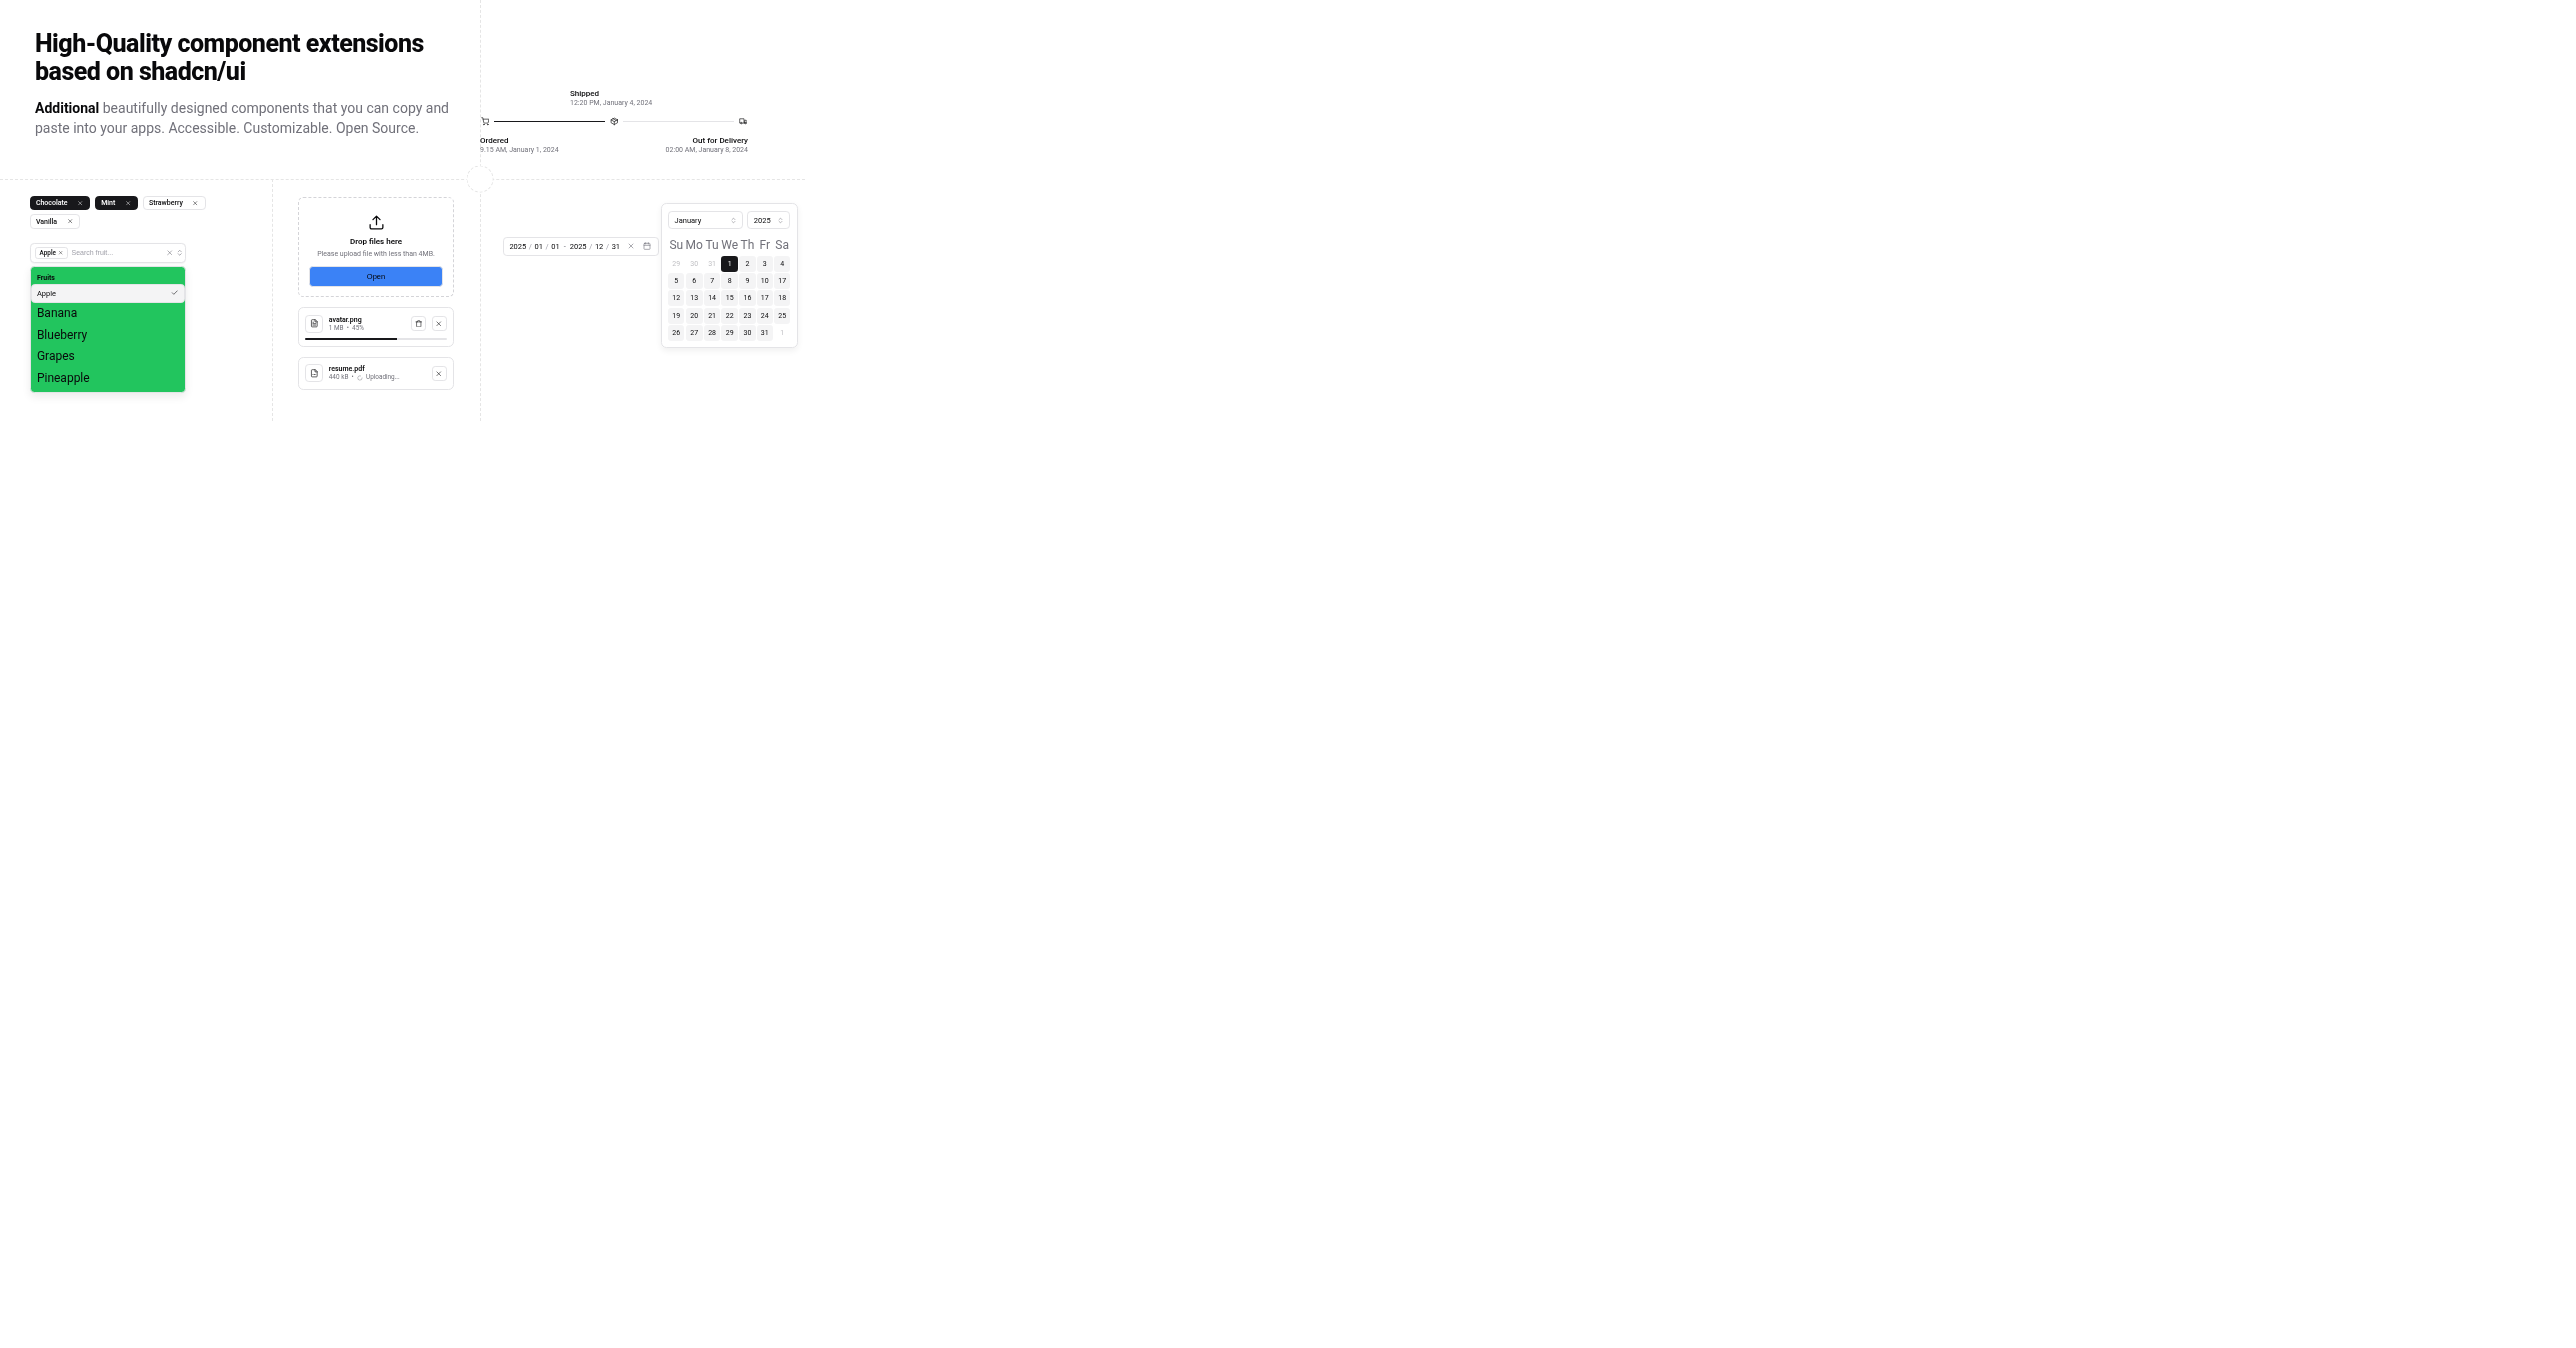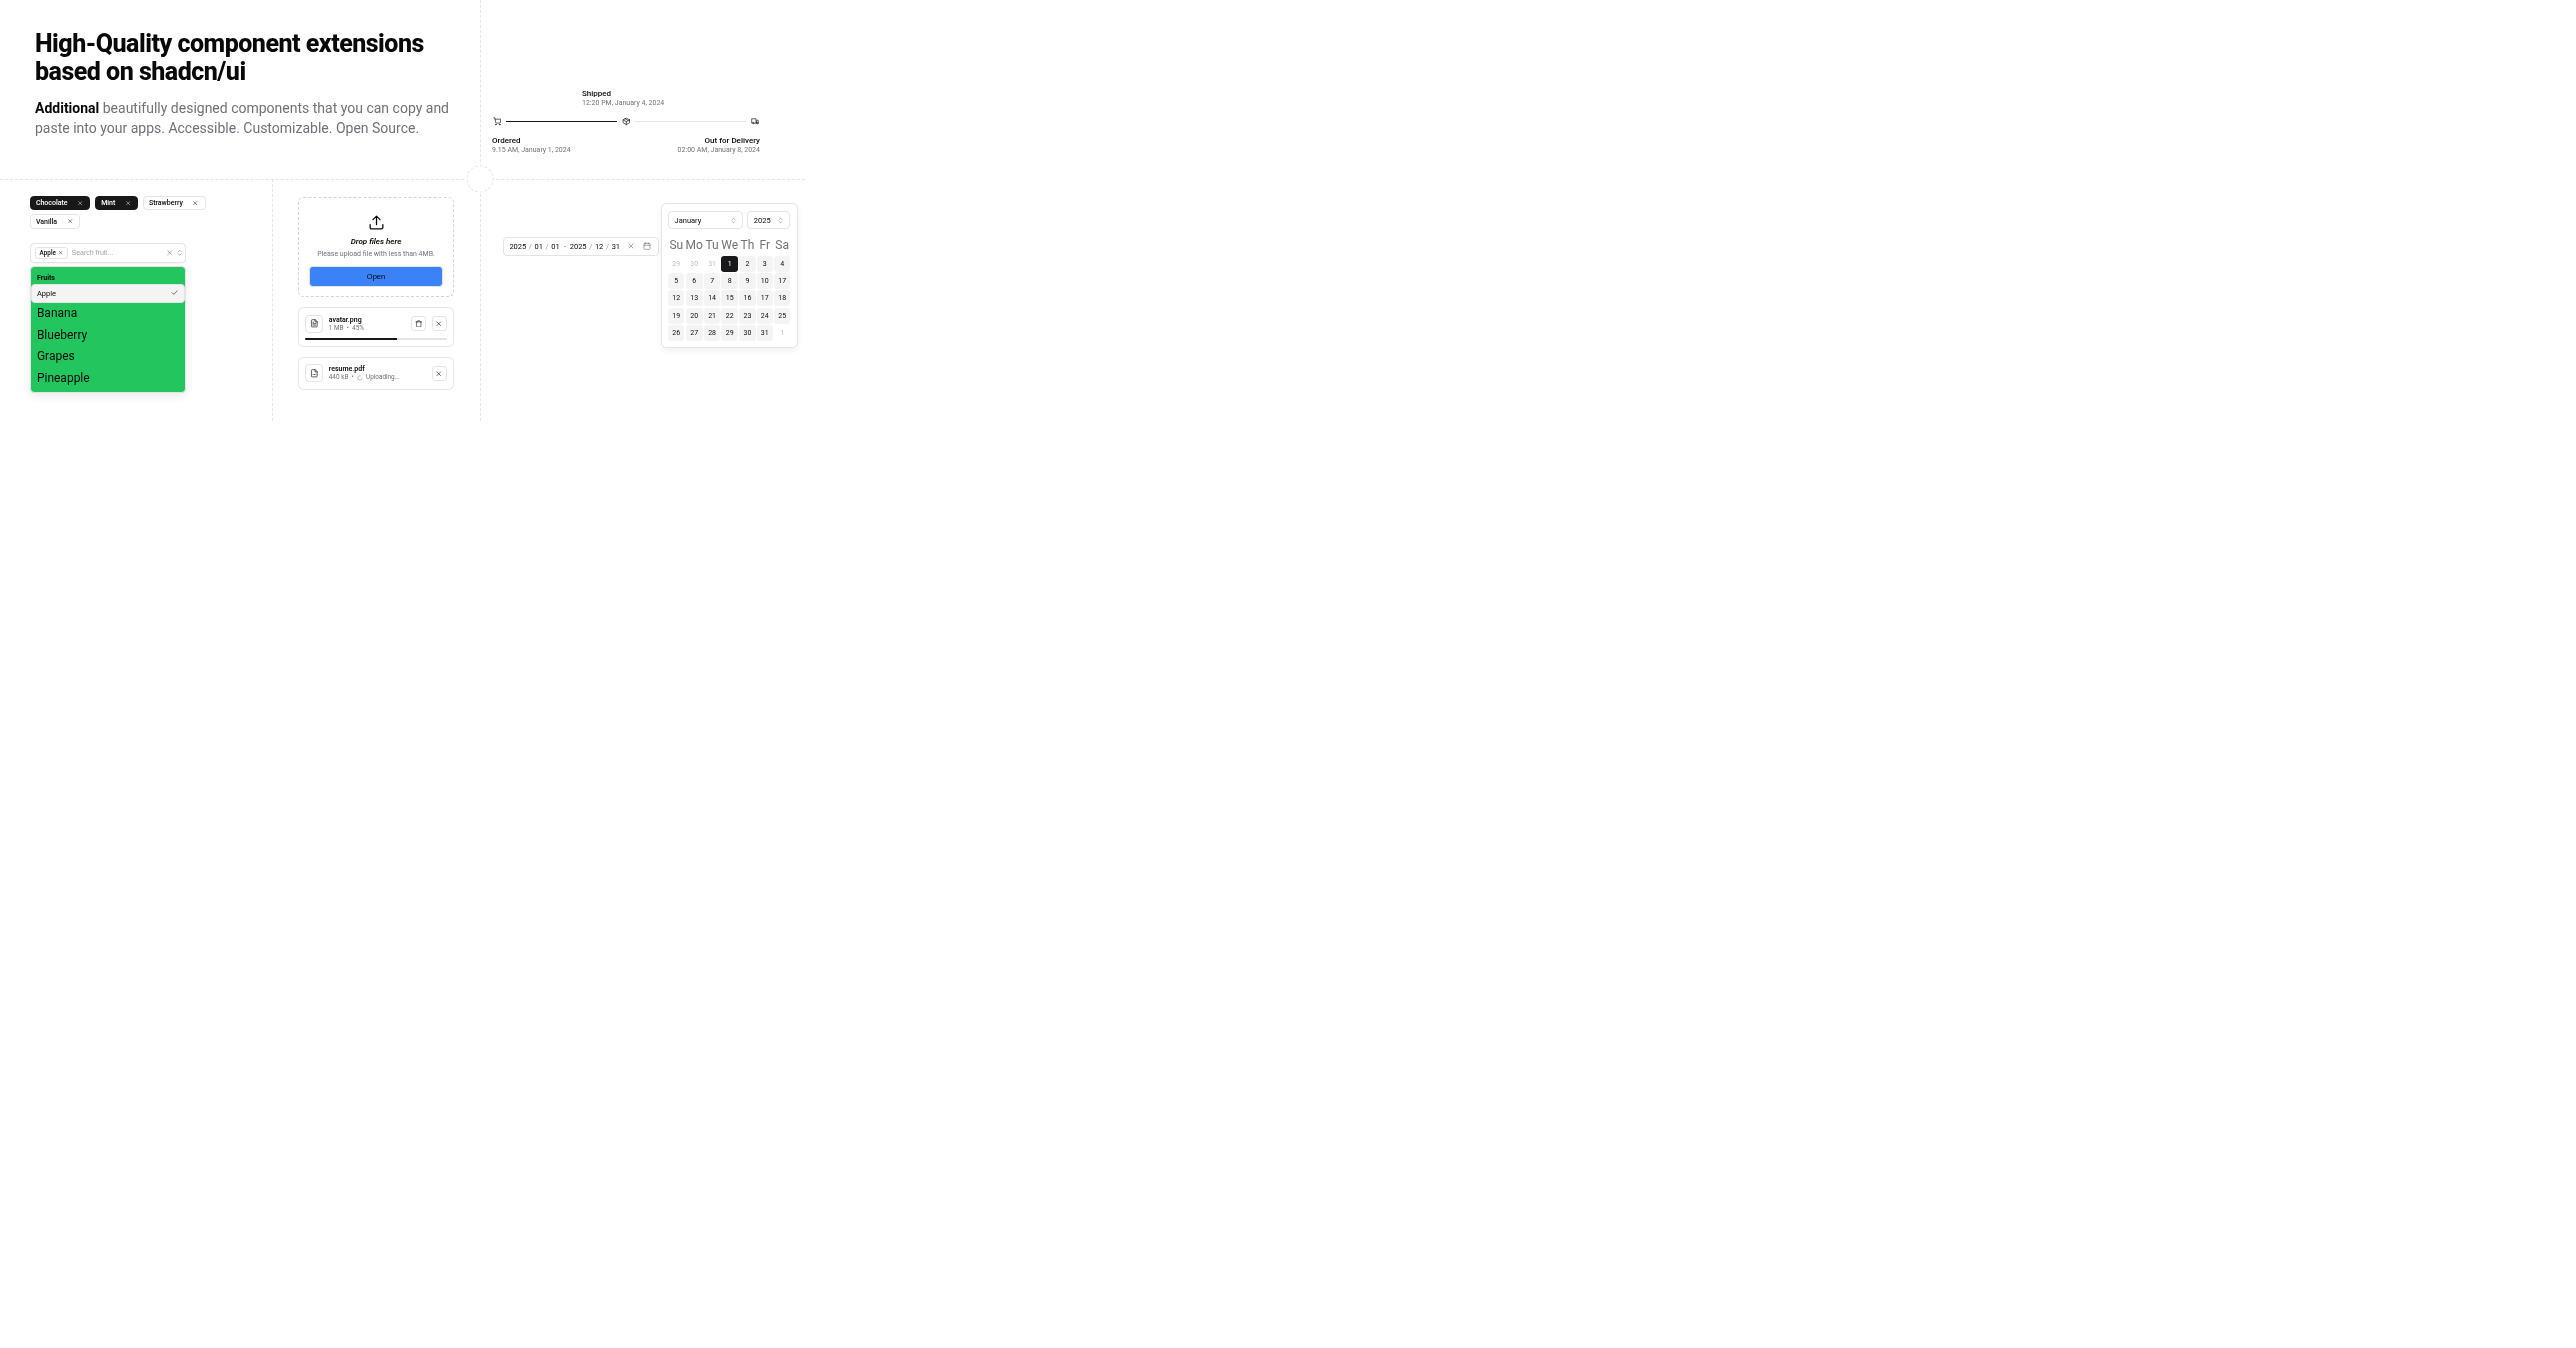--- a/index.html
+++ b/index.html
@@ -39,39 +39,39 @@
 .dropdown { margin-top: 3.2px; width: 156px; border: 0.5px solid #e4e4e7; border-radius: 4.3px; background: #22c55e; box-shadow: 0 3.2px 8.6px rgba(0,0,0,0.08); padding: 2.1px 0 3.2px; }
 .dd-header { font-size: 7px; font-weight: 700; padding: 4.3px 6.4px 2.1px; }
 .dd-item { display: flex; align-items: flex-start; justify-content: space-between; padding: 3.8px 6.4px; font-size: 12px; cursor: pointer; }
 .dd-item.sel { background: #f4f4f5; }
 .dd-item .check { width: 7.5px; height: 7.5px; }
 
 
 .drop-zone { position: absolute; left: 298px; top: 197px; width: 156px; }
 .dz { border: 0.8px dashed #d4d4d8; border-radius: 5.4px; padding: 16px 9.7px 9.7px; text-align: center; }
 .dz .upicon { width: 17px; height: 17px; margin: 0 auto 6.4px; }
-.dz h3 { font-size: 8px; font-weight: 600; margin-bottom: 3.2px; font-style: italic; }
+.dz h3 { font-size: 8px; font-weight: 600; margin-bottom: 3.2px; }
 .dz p { font-size: 7px; color: #71717a; margin-bottom: 8.6px; }
 .dz button { width: 100%; padding: 4.8px; border: 0.5px solid #e4e4e7; border-radius: 3.8px; background: #3b82f6; font-size: 7.5px; font-weight: 500; cursor: pointer; }
 
 .filecard { margin-top: 9.7px; border: 0.5px solid #e4e4e7; border-radius: 5.4px; padding: 6.4px; }
 .fc-row { display: flex; align-items: center; gap: 5.4px; }
 .fc-icon { width: 18px; height: 18px; border: 0.5px solid #e4e4e7; border-radius: 3.8px; display: flex; align-items: center; justify-content: center; }
 .fc-icon svg { width: 8.6px; height: 8.6px; }
 .fc-body { flex: 1; }
 .fc-name { font-size: 7px; font-weight: 600; }
 .fc-meta { font-size: 6.4px; color: #71717a; display: flex; align-items: center; gap: 3.2px; }
 .fc-btn { width: 15px; height: 15px; border: 0.5px solid #e4e4e7; border-radius: 3.2px; background: #fff; display: flex; align-items: center; justify-content: center; cursor: pointer; }
 .fc-btn svg { width: 7.5px; height: 7.5px; }
 .prog { height: 2.1px; background: #e4e4e7; border-radius: 1.1px; margin-top: 5.4px; overflow: hidden; }
 .prog > div { height: 100%; background: #18181b; }
 .spin { width: 5.9px; height: 5.9px; }
 
 
-.stepper { position: absolute; left: 492px; top: 89px; width: 268px; }
+.stepper { position: absolute; left: 480px; top: 89px; width: 268px; }
 .step-top { margin-bottom: 9.7px; margin-left: 90px; }
 .step-title { font-size: 8px; font-weight: 500; }
 .step-time { font-size: 7px; color: #71717a; margin-top: 1.1px; }
 .step-line { display: flex; align-items: center; }
 .step-icon { width: 9.7px; height: 9.7px; display: flex; align-items: center; justify-content: center; }
 .step-icon svg { width: 8.6px; height: 8.6px; }
 .step-seg { flex: 1; height: 0.5px; background: #e4e4e7; margin: 0 4.3px; }
 .step-seg.active { background: #18181b; }
 .step-bottom { display: flex; justify-content: space-between; margin-top: 9.7px; }
 .step-col { width: 86px; }

